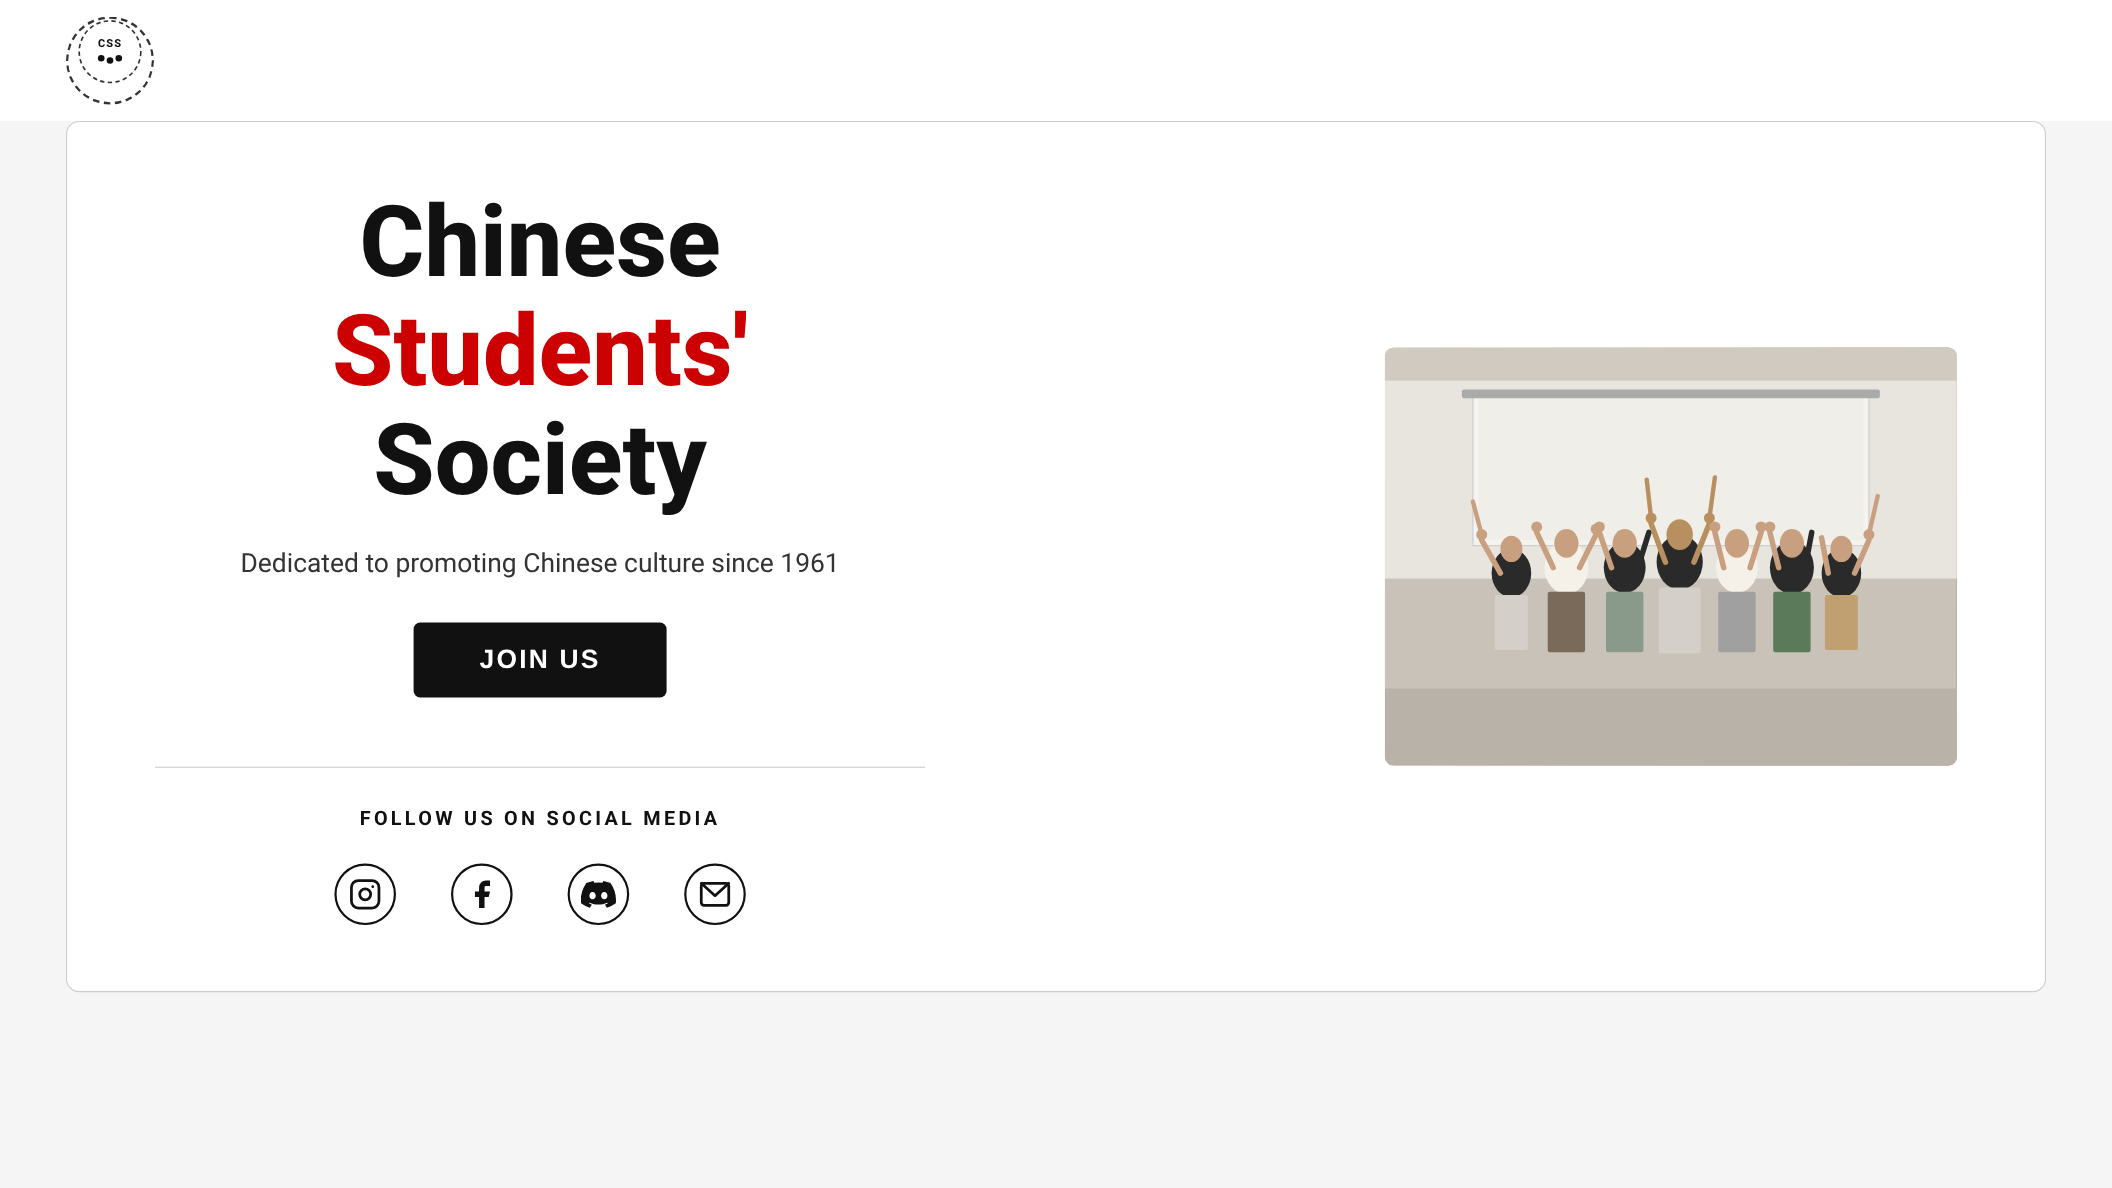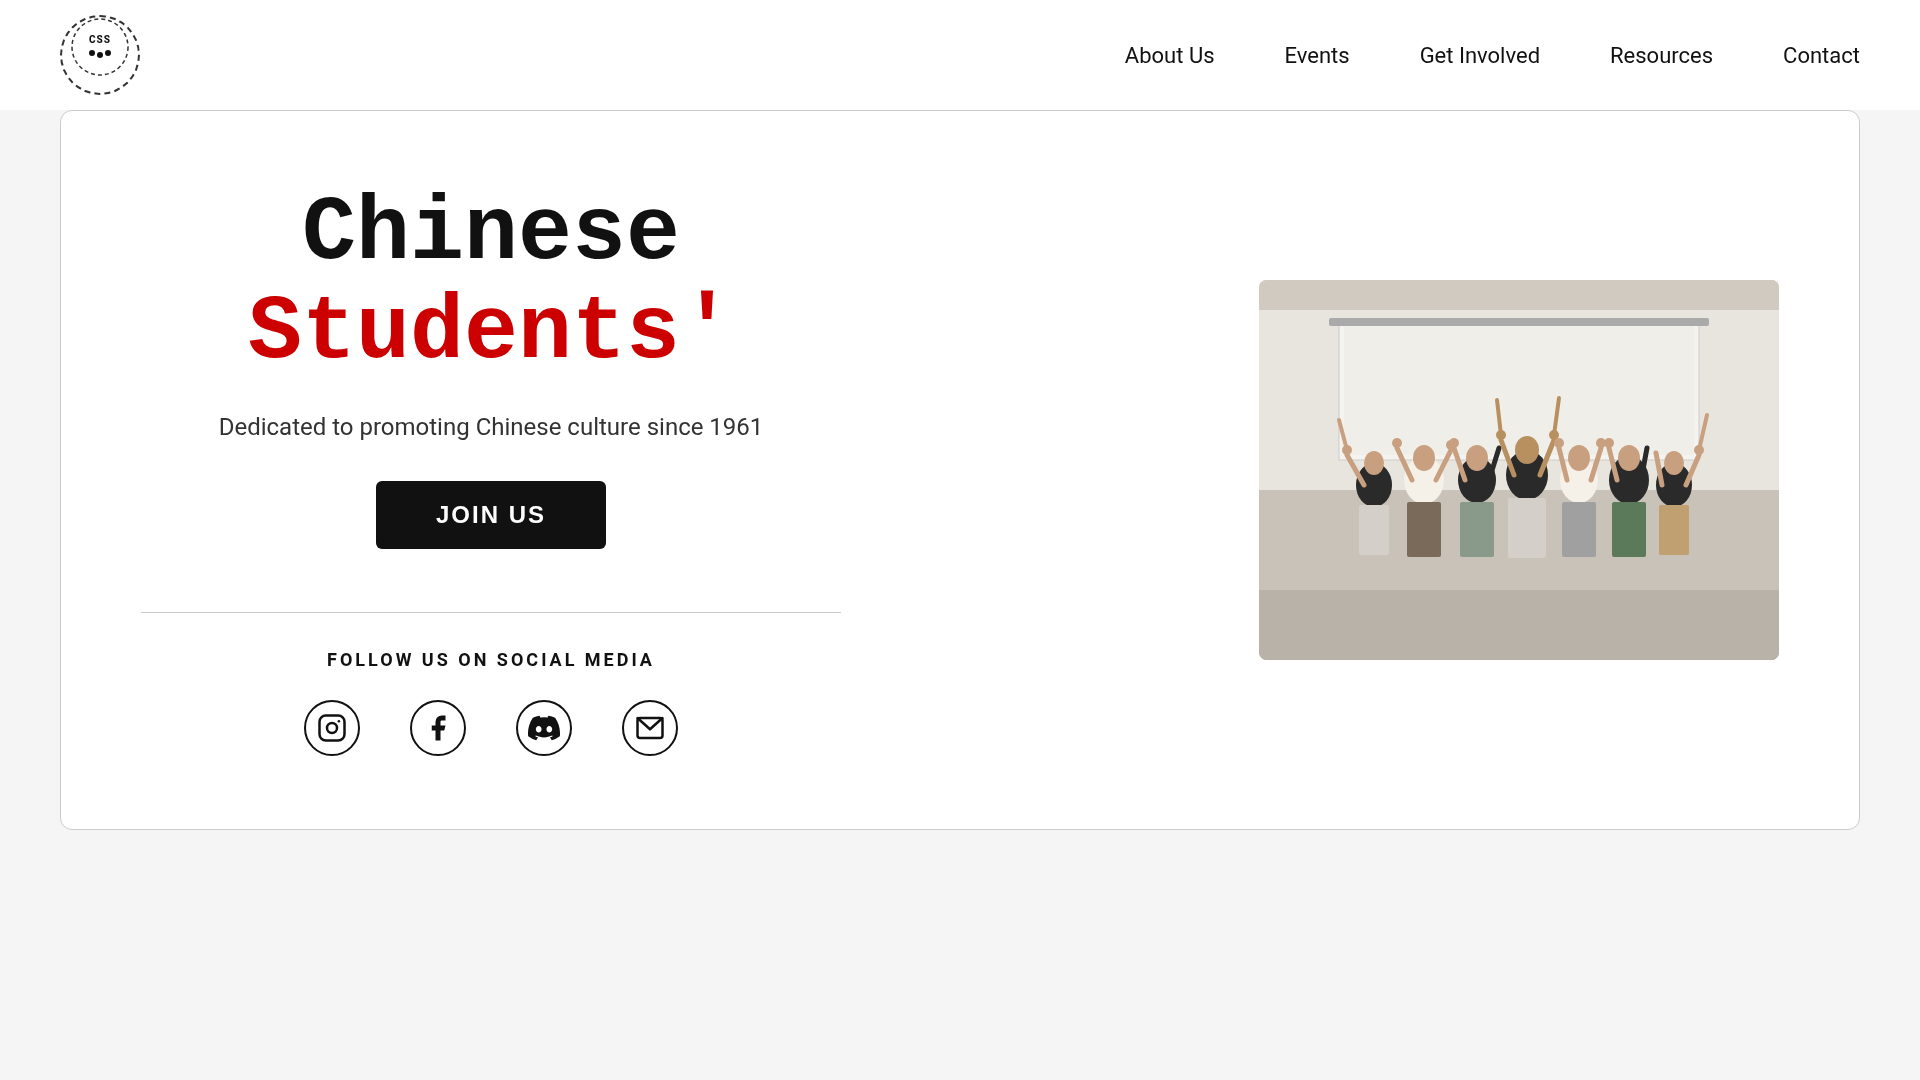--- a/index.html
+++ b/index.html
@@ -87,21 +87,20 @@
       max-width: 700px;
     }
 
     .hero-title {
       font-size: 90px;
       font-weight: 800;
       color: #111;
       text-align: center;
       line-height: 1.1;
       margin-bottom: 30px;
-      font-family: Liberation Mono, monospace;
     }
 
     .hero-title .highlight {
       color: #cc0000;
     }
 
     .hero-subtitle {
       font-size: 24px;
       color: #333;
       text-align: center;
@@ -191,45 +190,29 @@
           <text x="30" y="26" text-anchor="middle" font-size="10" font-weight="800" fill="#111">CSS</text>
 
           <circle cx="22" cy="36" r="3" fill="#111"></circle>
           <circle cx="30" cy="38" r="3" fill="#111"></circle>
           <circle cx="38" cy="36" r="3" fill="#111"></circle>
         </svg>
       </div>
     </div>
   </div>
 
-  <ul class="nav-links">
-    <li>
-      <a href="#">About Us</a>
-    </li>
-    <li>
-      <a href="#">Events</a>
-    </li>
-    <li>
-      <a href="#">Get Involved</a>
-    </li>
-    <li>
-      <a href="#">Resources</a>
-    </li>
-    <li>
-      <a href="#">Contact</a>
-    </li>
-  </ul>
 </nav>
 
 <div class="main-card">
 
   <div class="hero-left">
 
     <h1 class="hero-title">
       <span>Chinese </span><span class="highlight">Students'</span><br>
+      <span>Society</span>
     </h1>
 
     <p class="hero-subtitle">Dedicated to promoting Chinese culture since 1961</p>
 
     <button class="join-btn">JOIN US</button>
 
     <hr class="divider">
 
     <p class="social-label">FOLLOW US ON SOCIAL MEDIA</p>
 

